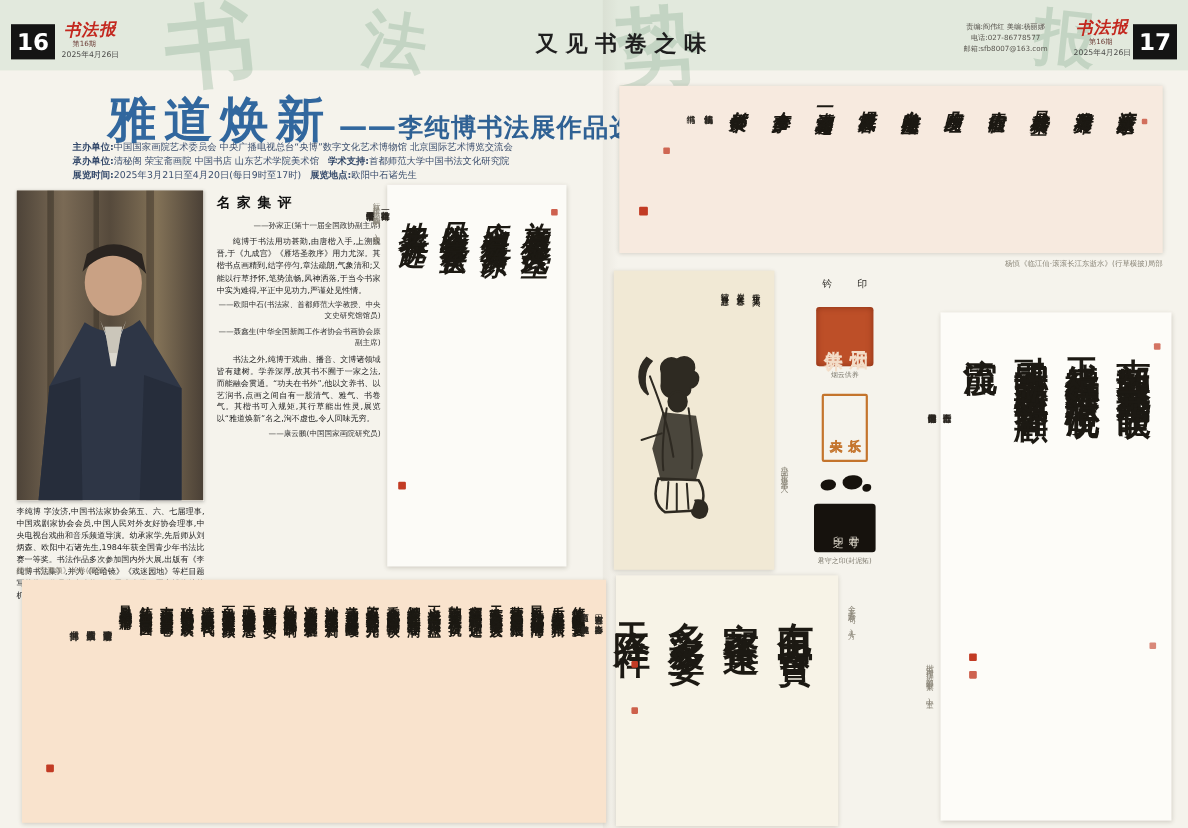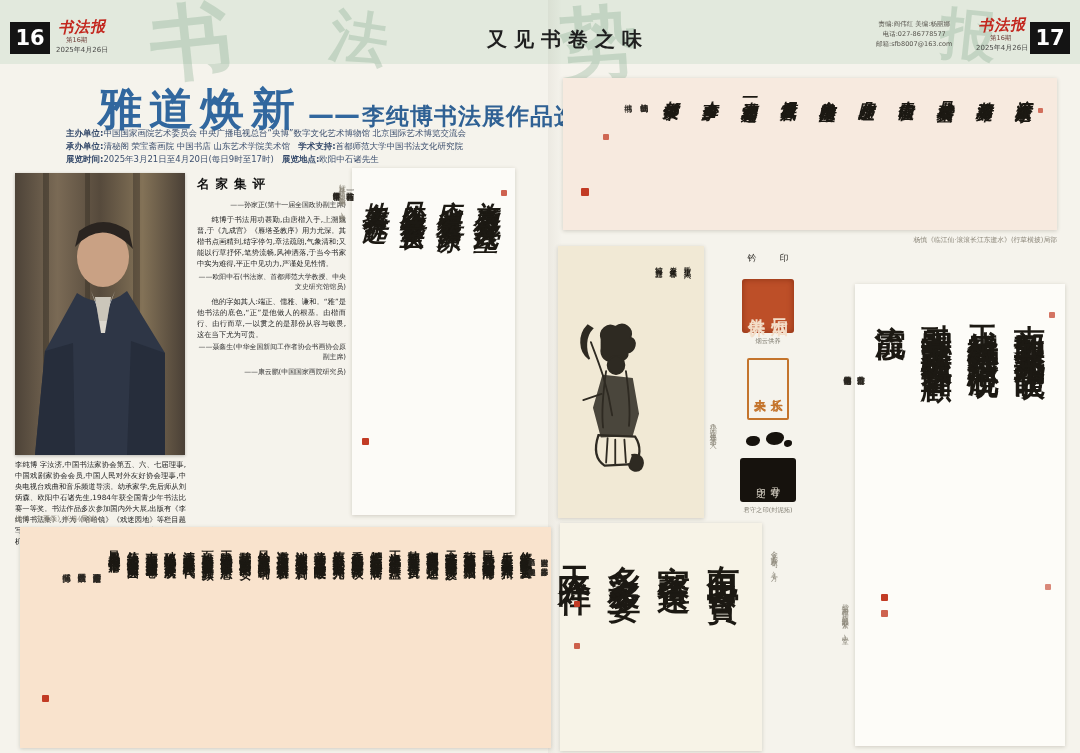--- a/index.html
+++ b/index.html
@@ -129,22 +129,22 @@
   </div>
 
   <div class="biotext">李纯博 字汝济,中国书法家协会第五、六、七届理事,中国戏剧家协会会员,中国人民对外友好协会理事,中央电视台戏曲和音乐频道导演。幼承家学,先后师从刘炳森、欧阳中石诸先生,1984年获全国青少年书法比赛一等奖。书法作品多次参加国内外大展,出版有《李纯博书法集》,并为《哈哈镜》《戏迷园地》等栏目题写片头。作品为中南海、人民大会堂、国家博物馆等机构收藏,多次获奖。</div>
   <div class="cap" style="left:15px;top:514px;">楷书《宁夏颂》长卷(局部)</div>
 
   <div class="revcol">
     <div class="rev-header">名家集评</div>
     <div class="rev-by">——孙家正(第十一届全国政协副主席)</div>
     <p>纯博于书法用功甚勤,由唐楷入手,上溯魏晋,于《九成宫》《雁塔圣教序》用力尤深。其楷书点画精到,结字停匀,章法疏朗,气象清和;又能以行草抒怀,笔势流畅,风神洒落,于当今书家中实为难得,平正中见功力,严谨处见性情。</p>
     <div class="rev-by">——欧阳中石(书法家、首都师范大学教授、中央文史研究馆馆员)</div>
-    <p>他的字如其人:端正、儒雅、谦和。“雅”是他书法的底色,“正”是他做人的根基。由楷而行、由行而草,一以贯之的是那份从容与敬畏,这在当下尤为可贵。</p>
     <div class="rev-by">——聂鑫生(中华全国新闻工作者协会书画协会原副主席)</div>
+    <p>书法之外,纯博于戏曲、播音、文博诸领域皆有建树。学养深厚,故其书不囿于一家之法,而能融会贯通。“功夫在书外”,他以文养书、以艺润书,点画之间自有一股清气、雅气、书卷气。其楷书可入规矩,其行草能出性灵,展览以“雅道焕新”名之,洵不虚也,令人回味无穷。</p>
     <div class="rev-by">——康云鹏(中国国家画院研究员)</div>
   </div>
 
   <div class="paper" style="left:352px;top:168px;width:163px;height:347px;background:#fcfbf7;padding:14px 10px;">
     <div class="vt" style="font-size:24px;font-weight:bold;letter-spacing:3px;line-height:1.55;font-style:italic;">旅衣愁岁晏觱发入此堂
 应念逴烁煜且复辞炎凉
 风尘际会木铎春秋长至
 地久天长不辞远</div>
     <div class="vt sig" style="padding-top:4px;">杜甫陇右诗一首
 李纯博书于白雪斋灯下</div>

